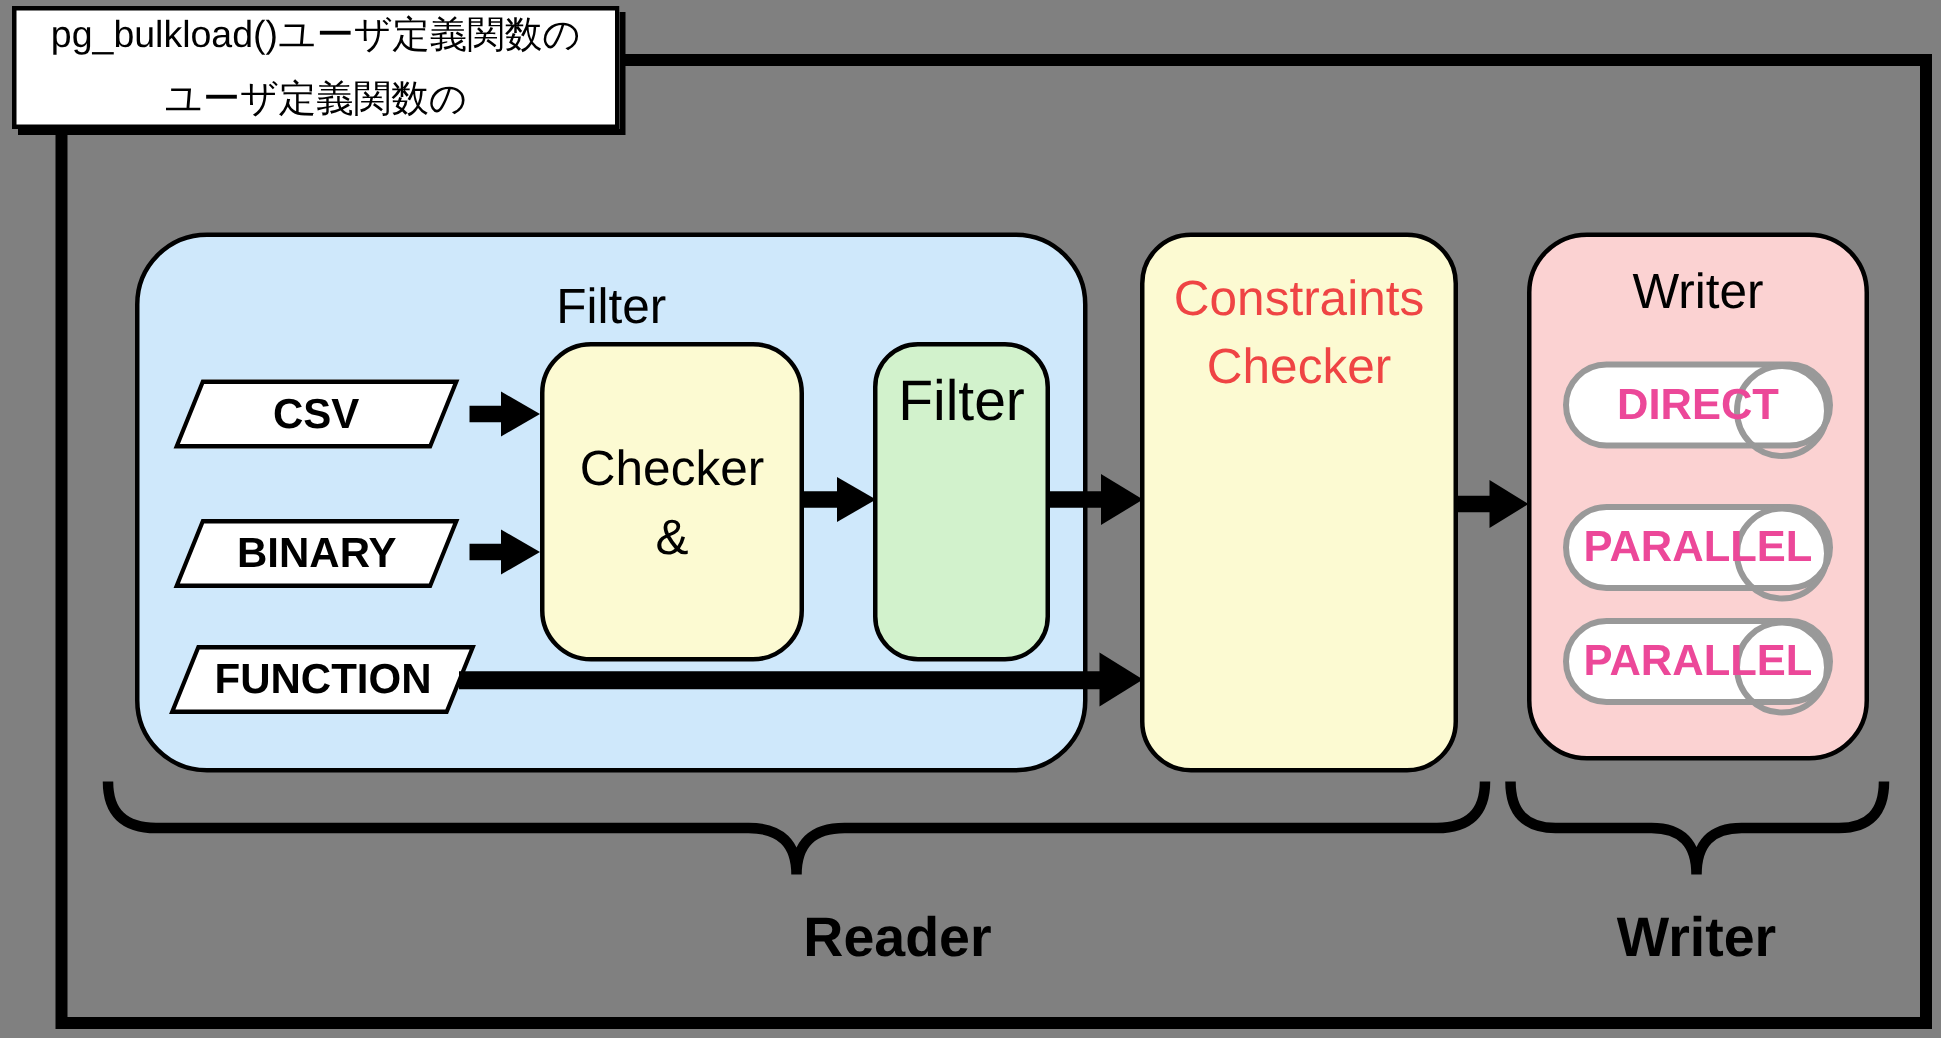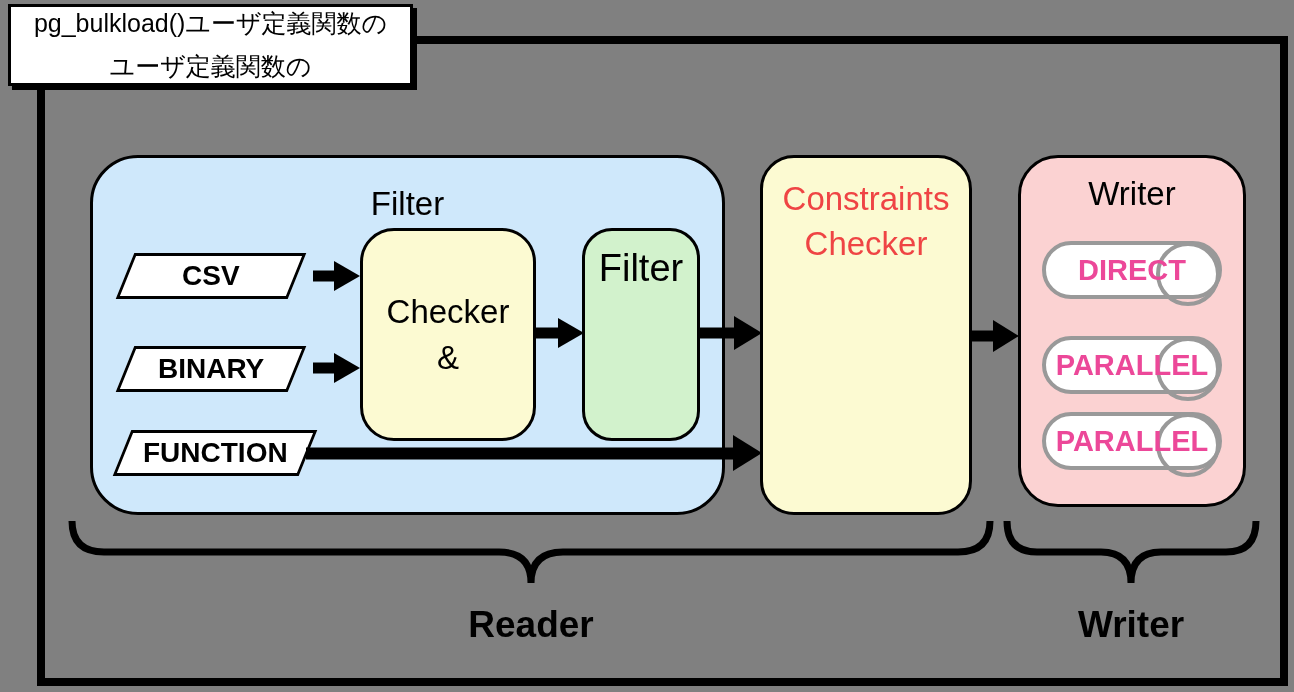--- a/index.html
+++ b/index.html
@@ -55,21 +55,21 @@
   .cylinder .lbl{position:absolute;left:0;top:0;width:172px;height:50px;
     display:flex;align-items:center;justify-content:center;
     font-weight:bold;font-size:29px;color:#ec4899;white-space:nowrap;}
   #cyl-direct{top:241px;}
   #cyl-bufferd{top:336px;}
   #cyl-parallel{top:412px;}
 
   #overlay-svg{position:absolute;left:0;top:0;width:1294px;height:692px;pointer-events:none;}
 
   .brace-label{top:604px;width:260px;text-align:center;font-size:37px;font-weight:bold;color:#000;}
-  #reader-label{left:401px;}
+  #reader-label{left:401px;text-align:right;}
   #writer-label{left:1001px;}
 </style>
 </head>
 <body>
 
 <div id="canvas">
 
   <div class="abs" id="outer-frame"></div>
 
   <div class="abs" id="title-box">

